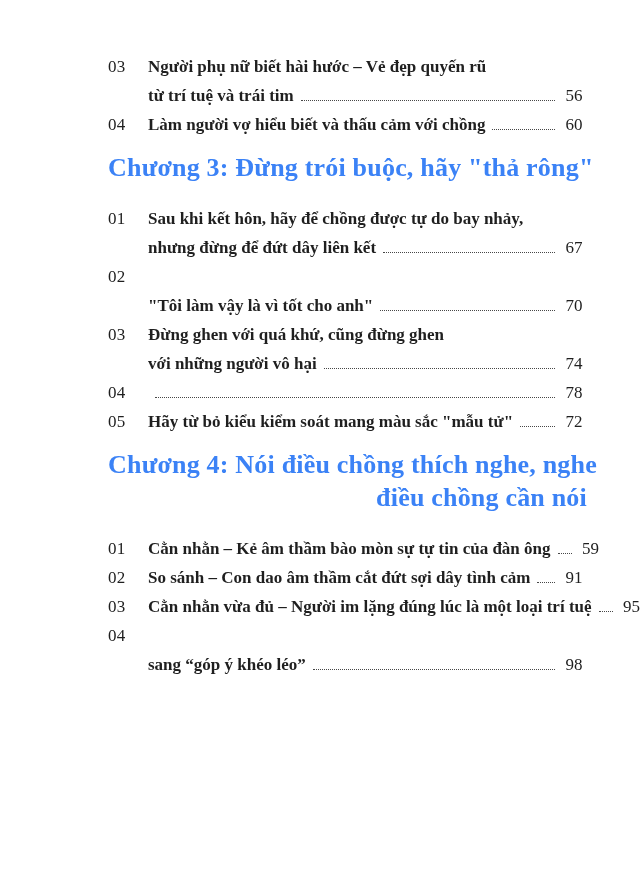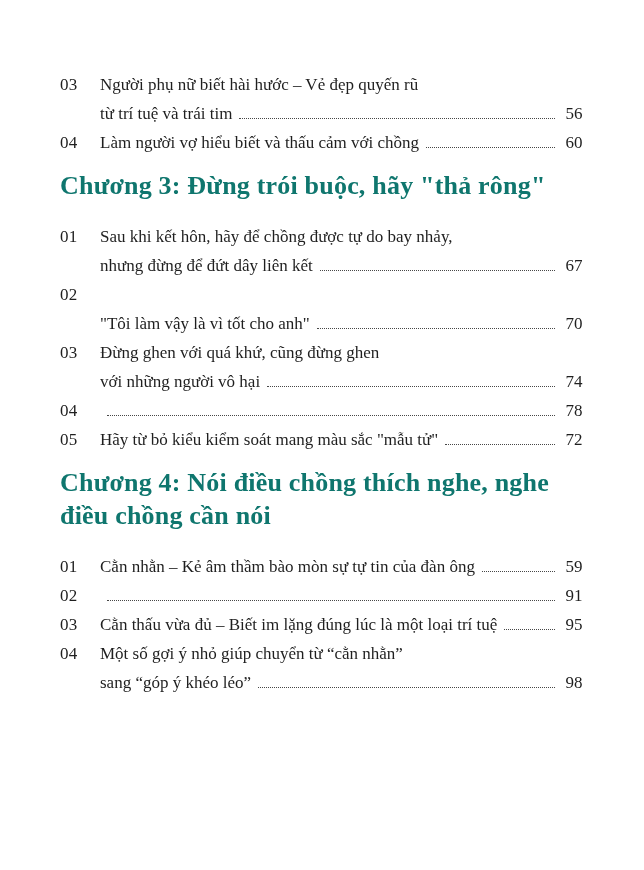--- a/index.html
+++ b/index.html
@@ -6,56 +6,59 @@
   body {
     width: 644px;
     height: 870px;
     background: #ffffff;
     overflow: hidden;
     font-family: "Liberation Serif", "DejaVu Serif", serif;
     color: #1f1f1f;
     -webkit-font-smoothing: antialiased;
   }
   .page {
-    padding: 70px 57px 0 60px;
+    padding: 52px 57px 0 60px;
+    margin-left: 48px;
   }
   .toc-section { margin: 0; }
   .entry {
     display: flex;
     align-items: baseline;
     font-size: 17px;
     line-height: 29px;
     white-space: nowrap;
   }
   .num {
     flex: 0 0 40px;
     letter-spacing: 0.3px;
   }
   .txt {
     flex: 0 0 auto;
+    font-weight: bold;
   }
   .leader {
     flex: 1 1 auto;
     min-width: 14px;
     border-bottom: 1.6px dotted #474747;
     margin: 0 6px 0 7px;
   }
   .pg {
     flex: 0 0 auto;
     min-width: 26px;
     text-align: center;
   }
   .chapter {
     font-family: "Liberation Serif", "DejaVu Serif", serif;
     font-weight: 700;
     font-size: 26px;
     line-height: 33px;
     letter-spacing: 0.2px;
-    color: #0f766e;
+    color: #3b82f6;
     margin: 12px 0 20px 0;
+    text-align: right;
   }
   .hline { display: block; white-space: nowrap; }
 </style>
 </head>
 <body>
 
 <div class="page">
 
   <section class="toc-section">
     <div class="entry">
@@ -135,34 +138,34 @@
 
     <div class="entry">
       <span class="num">01</span>
       <span class="txt">Cằn nhằn – Kẻ âm thầm bào mòn sự tự tin của đàn ông</span>
       <span class="leader"></span>
       <span class="pg">59</span>
     </div>
 
     <div class="entry">
       <span class="num">02</span>
+      <span class="txt">So sánh – Con dao âm thầm cắt đứt sợi dây tình cảm</span>
       <span class="leader"></span>
       <span class="pg">91</span>
     </div>
 
     <div class="entry">
       <span class="num">03</span>
-      <span class="txt">Cằn thấu vừa đủ – Biết im lặng đúng lúc là một loại trí tuệ</span>
+      <span class="txt">Cằn nhằn vừa đủ – Người im lặng đúng lúc là một loại trí tuệ</span>
       <span class="leader"></span>
       <span class="pg">95</span>
     </div>
 
     <div class="entry">
       <span class="num">04</span>
-      <span class="txt">Một số gợi ý nhỏ giúp chuyển từ “cằn nhằn”</span>
     </div>
     <div class="entry">
       <span class="num"></span>
       <span class="txt">sang “góp ý khéo léo”</span>
       <span class="leader"></span>
       <span class="pg">98</span>
     </div>
   </section>
 
 </div>

